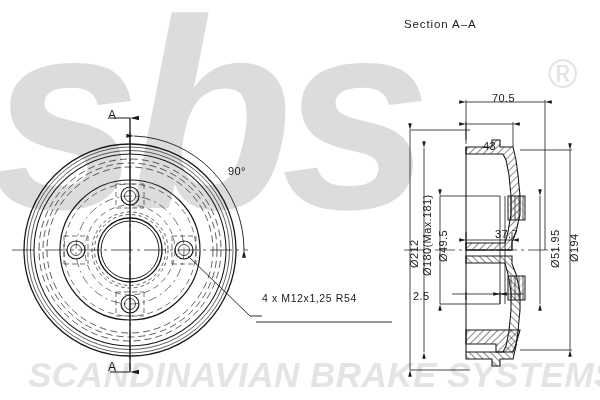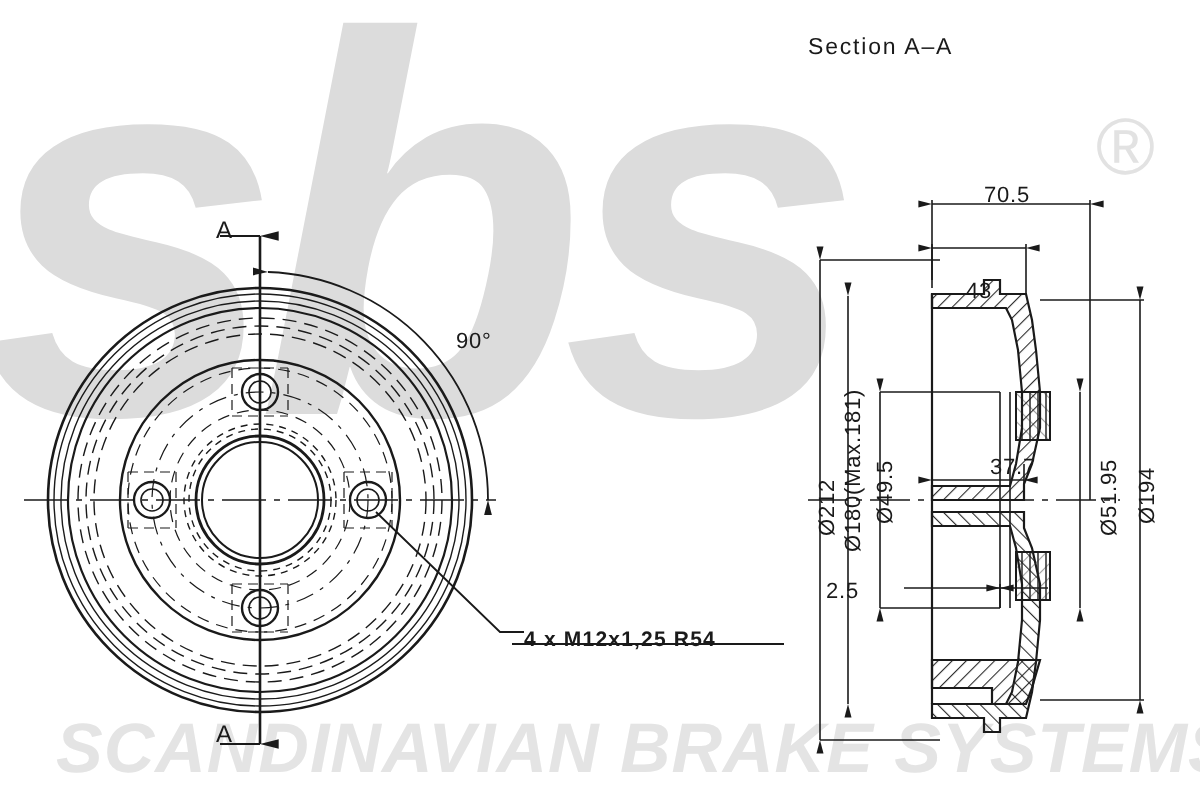--- a/index.html
+++ b/index.html
@@ -73,21 +73,21 @@
   }
   #section-title {
     left: 404px;
     top: 18px;
     font-size: 11.5px;
     letter-spacing: 0.9px;
   }
   #sec-mark-a-top { left: 108px; top: 108px; font-size: 12px; }
   #sec-mark-a-bottom { left: 108px; top: 360px; font-size: 12px; }
   #angle-label { left: 228px; top: 165px; font-size: 11px; }
-  #bolt-callout { left: 262px; top: 314px; font-size: 10.5px; letter-spacing: 0.6px; font-weight: bold;}
+  #bolt-callout { left: 262px; top: 292px; font-size: 10.5px; letter-spacing: 0.6px;}
   #dim-705 { left: 492px; top: 92px; }
   #dim-43  { left: 483px; top: 112px; margin-top: 28px; }
   #dim-655 { left: 495px; top: 228px; }
   #dim-25  { left: 413px; top: 290px; }
   #dim-212 { left: 408px; top: 268px; }
   #dim-180 { left: 421px; top: 276px; }
   #dim-495 { left: 437px; top: 262px; }
   #dim-5195 { left: 549px; top: 268px; }
   #dim-194 { left: 568px; top: 262px; }
 </style>

